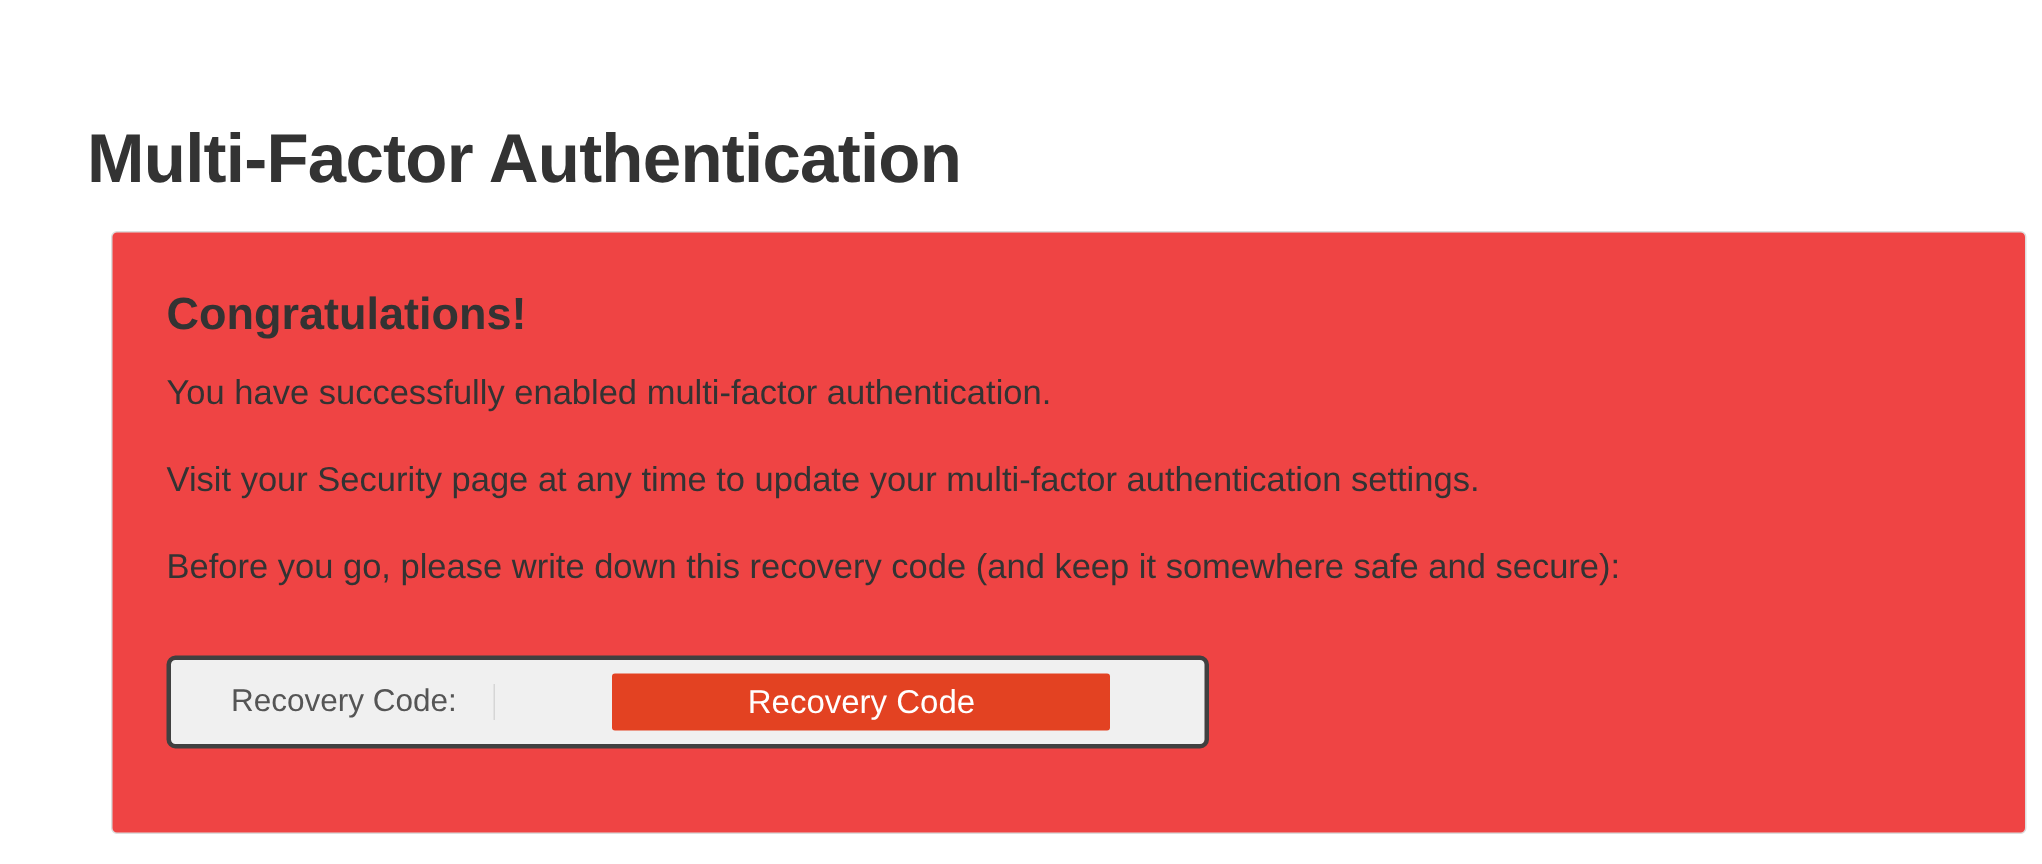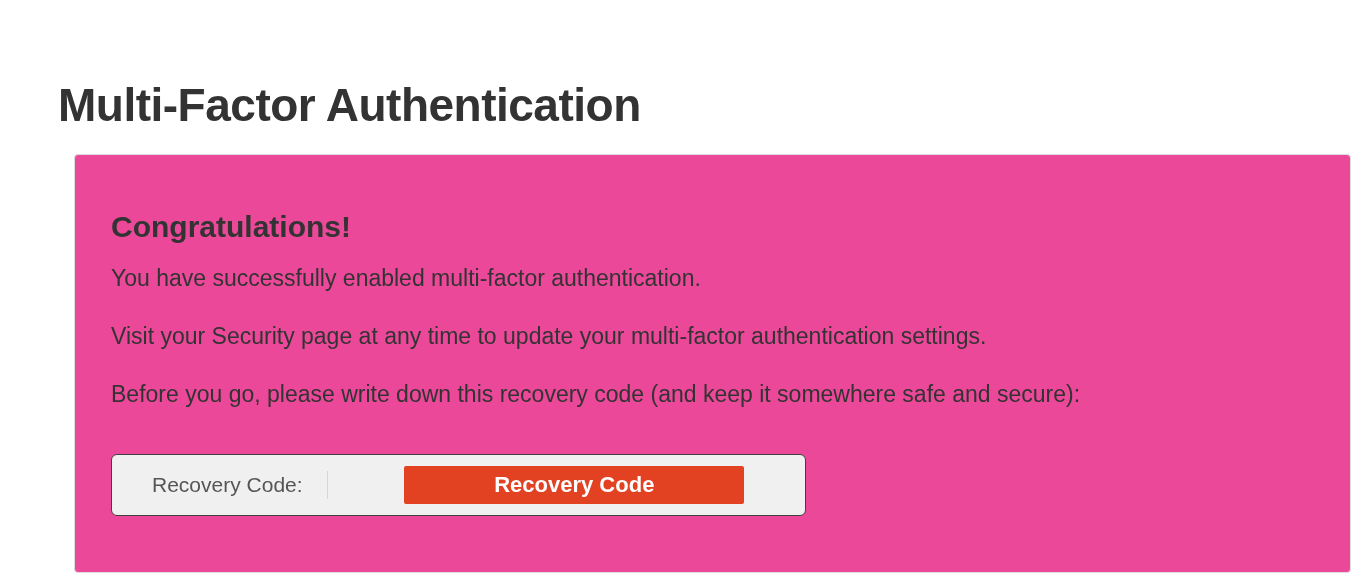--- a/index.html
+++ b/index.html
@@ -21,40 +21,40 @@
     .page-title {
       font-size: 46px;
       font-weight: 700;
       color: #333;
       margin: 16px 0 22px 0;
       letter-spacing: -0.5px;
     }
     .panel {
       border: 1px solid #ddd;
       border-radius: 4px;
-      padding: 39px 20px 40px 20px;
-      background: #ec4899;
+      padding: 22px 20px 40px 20px;
+      background: #ef4444;
     }
     .panel-heading {
       font-size: 30px;
       font-weight: 600;
       color: #333;
       margin-bottom: 20px;
     }
     .panel-text {
       font-size: 23px;
       font-weight: 400;
       color: #333;
       margin-bottom: 28px;
       line-height: 1.3;
     }
     .recovery-box {
       display: inline-flex;
       align-items: stretch;
-      border: 1px solid #404040;
+      border: 3px solid #404040;
       border-radius: 6px;
       background: #f0f0f0;
       overflow: hidden;
       height: 62px;
       width: 695px;
     }
     .recovery-label-cell {
       display: flex;
       align-items: center;
       padding: 0 24px;
@@ -68,21 +68,21 @@
       display: flex;
       align-items: center;
       justify-content: center;
       padding: 10px 18px;
       flex: 1;
     }
     .recovery-badge {
       background: #e34222;
       color: #fff;
       font-size: 22px;
-      font-weight: 700;
+      font-weight: 400;
       padding: 6px 90px;
       border-radius: 2px;
       white-space: nowrap;
       text-align: center;
     }
   </style>
 </head>
 <body>
 
 <div class="page">

